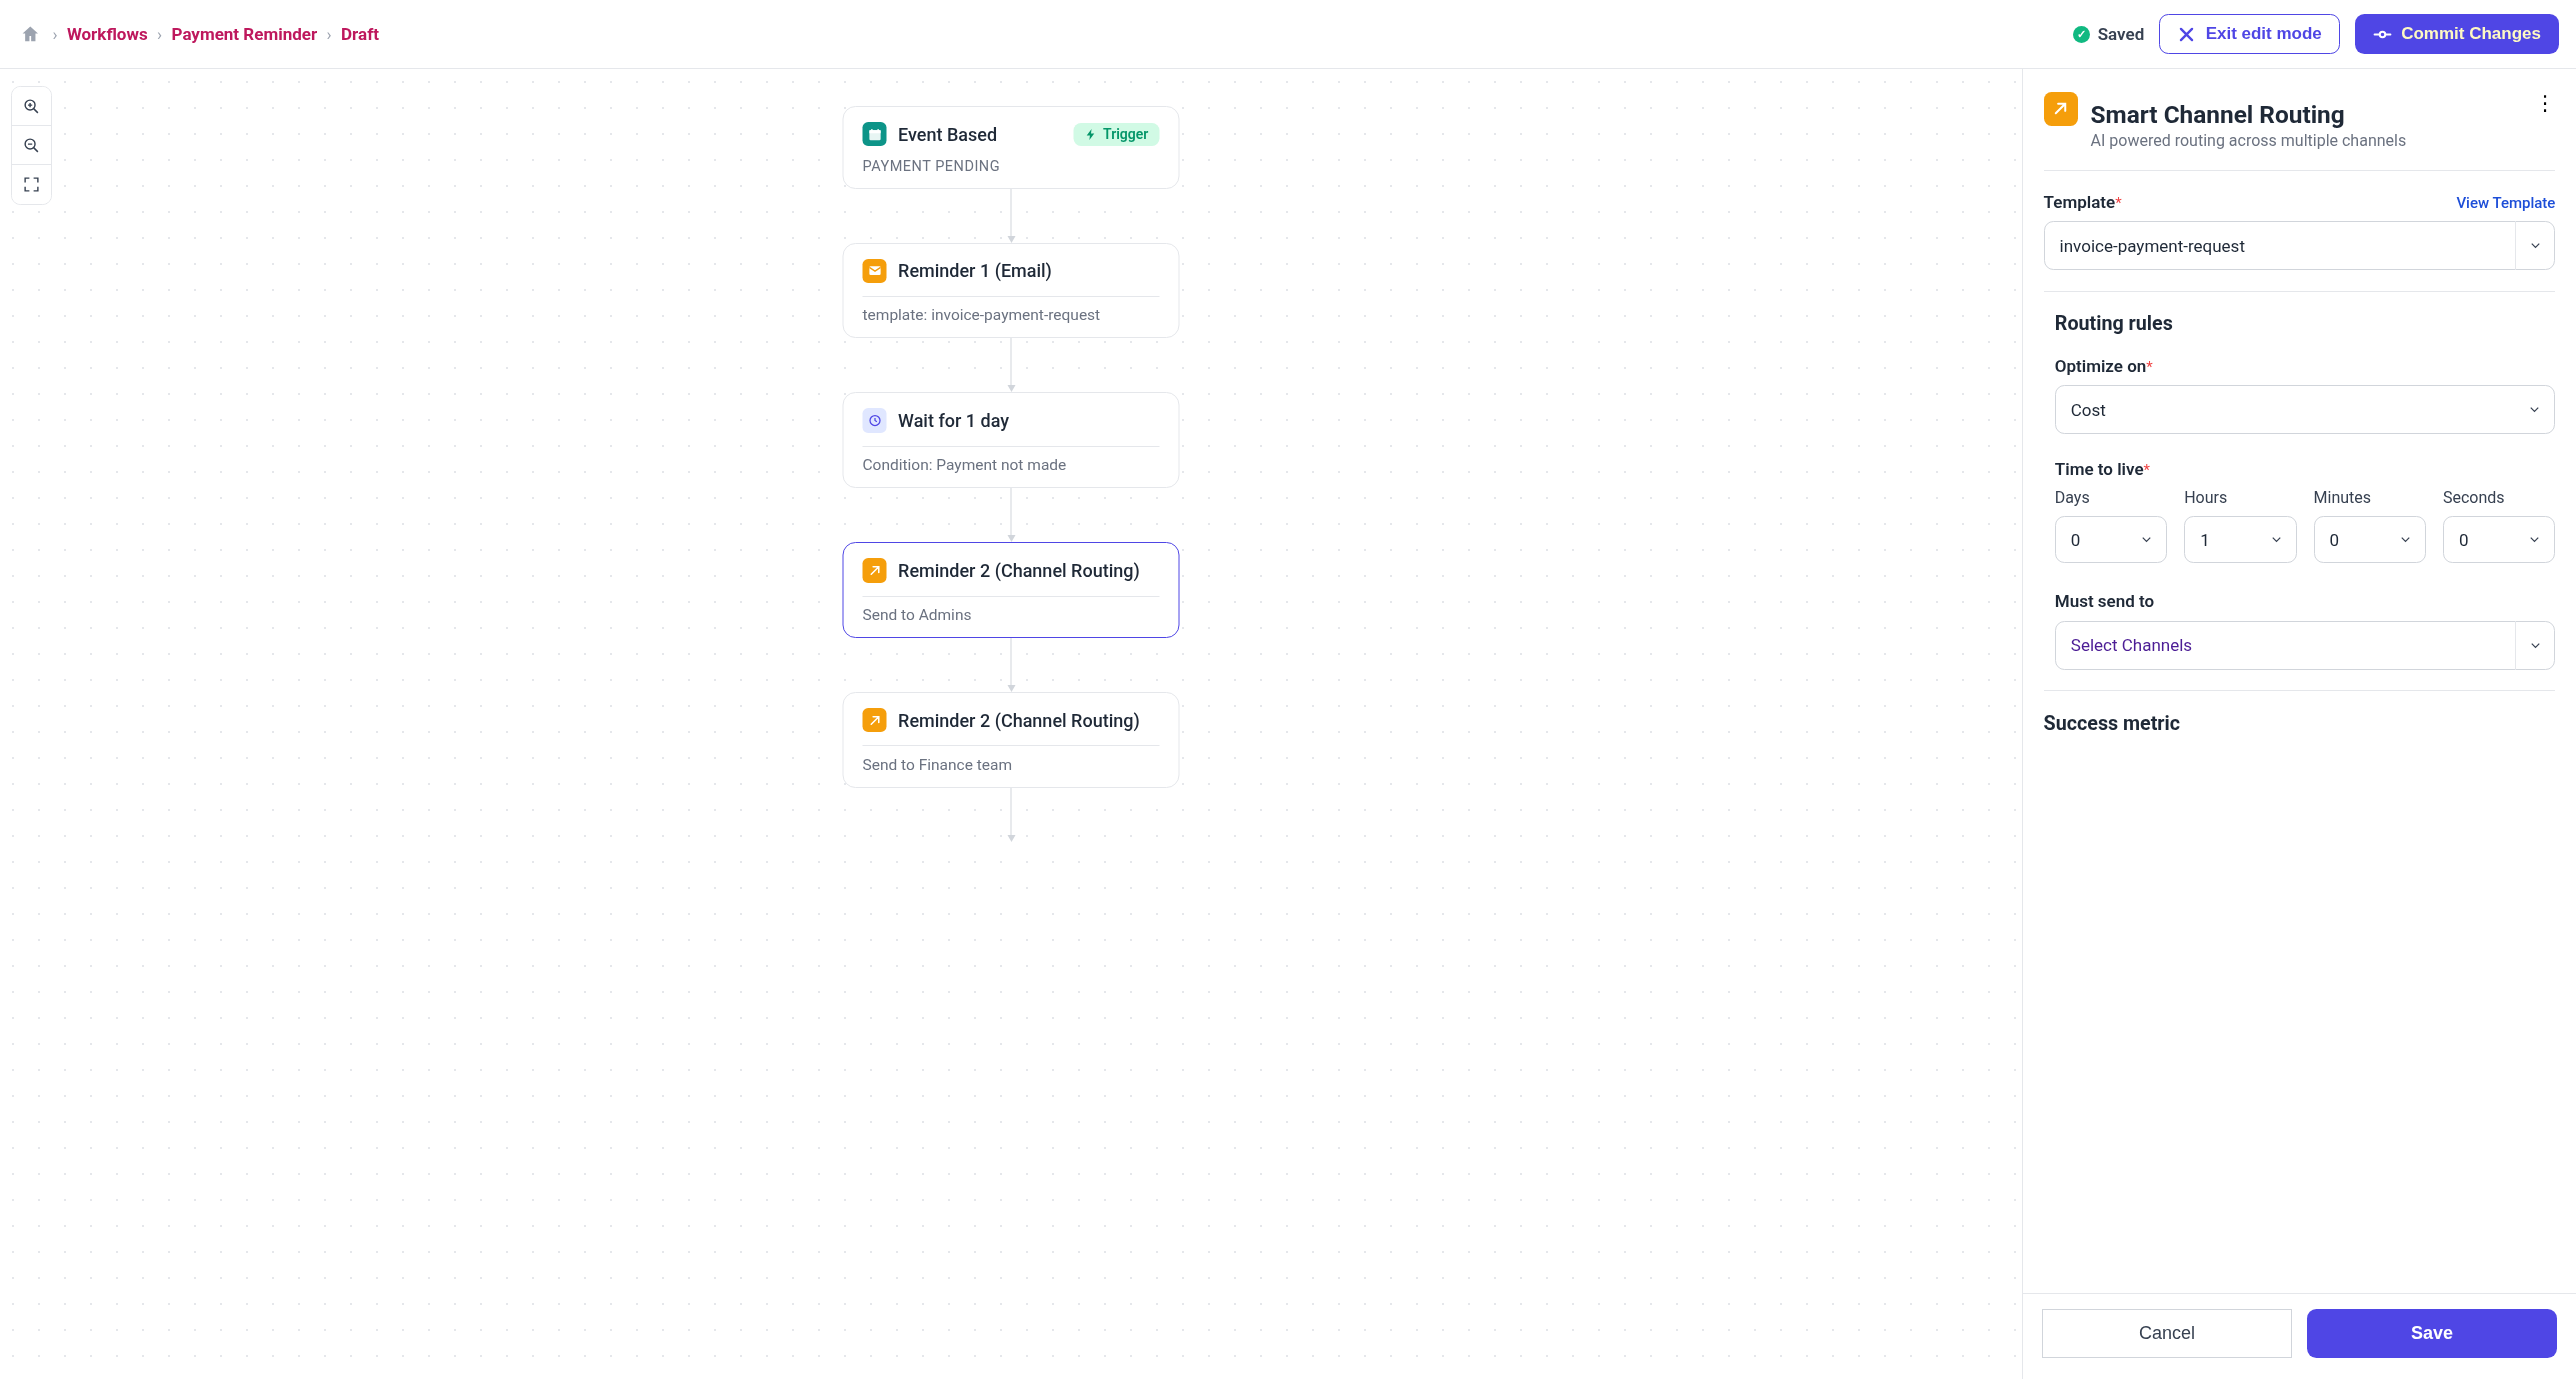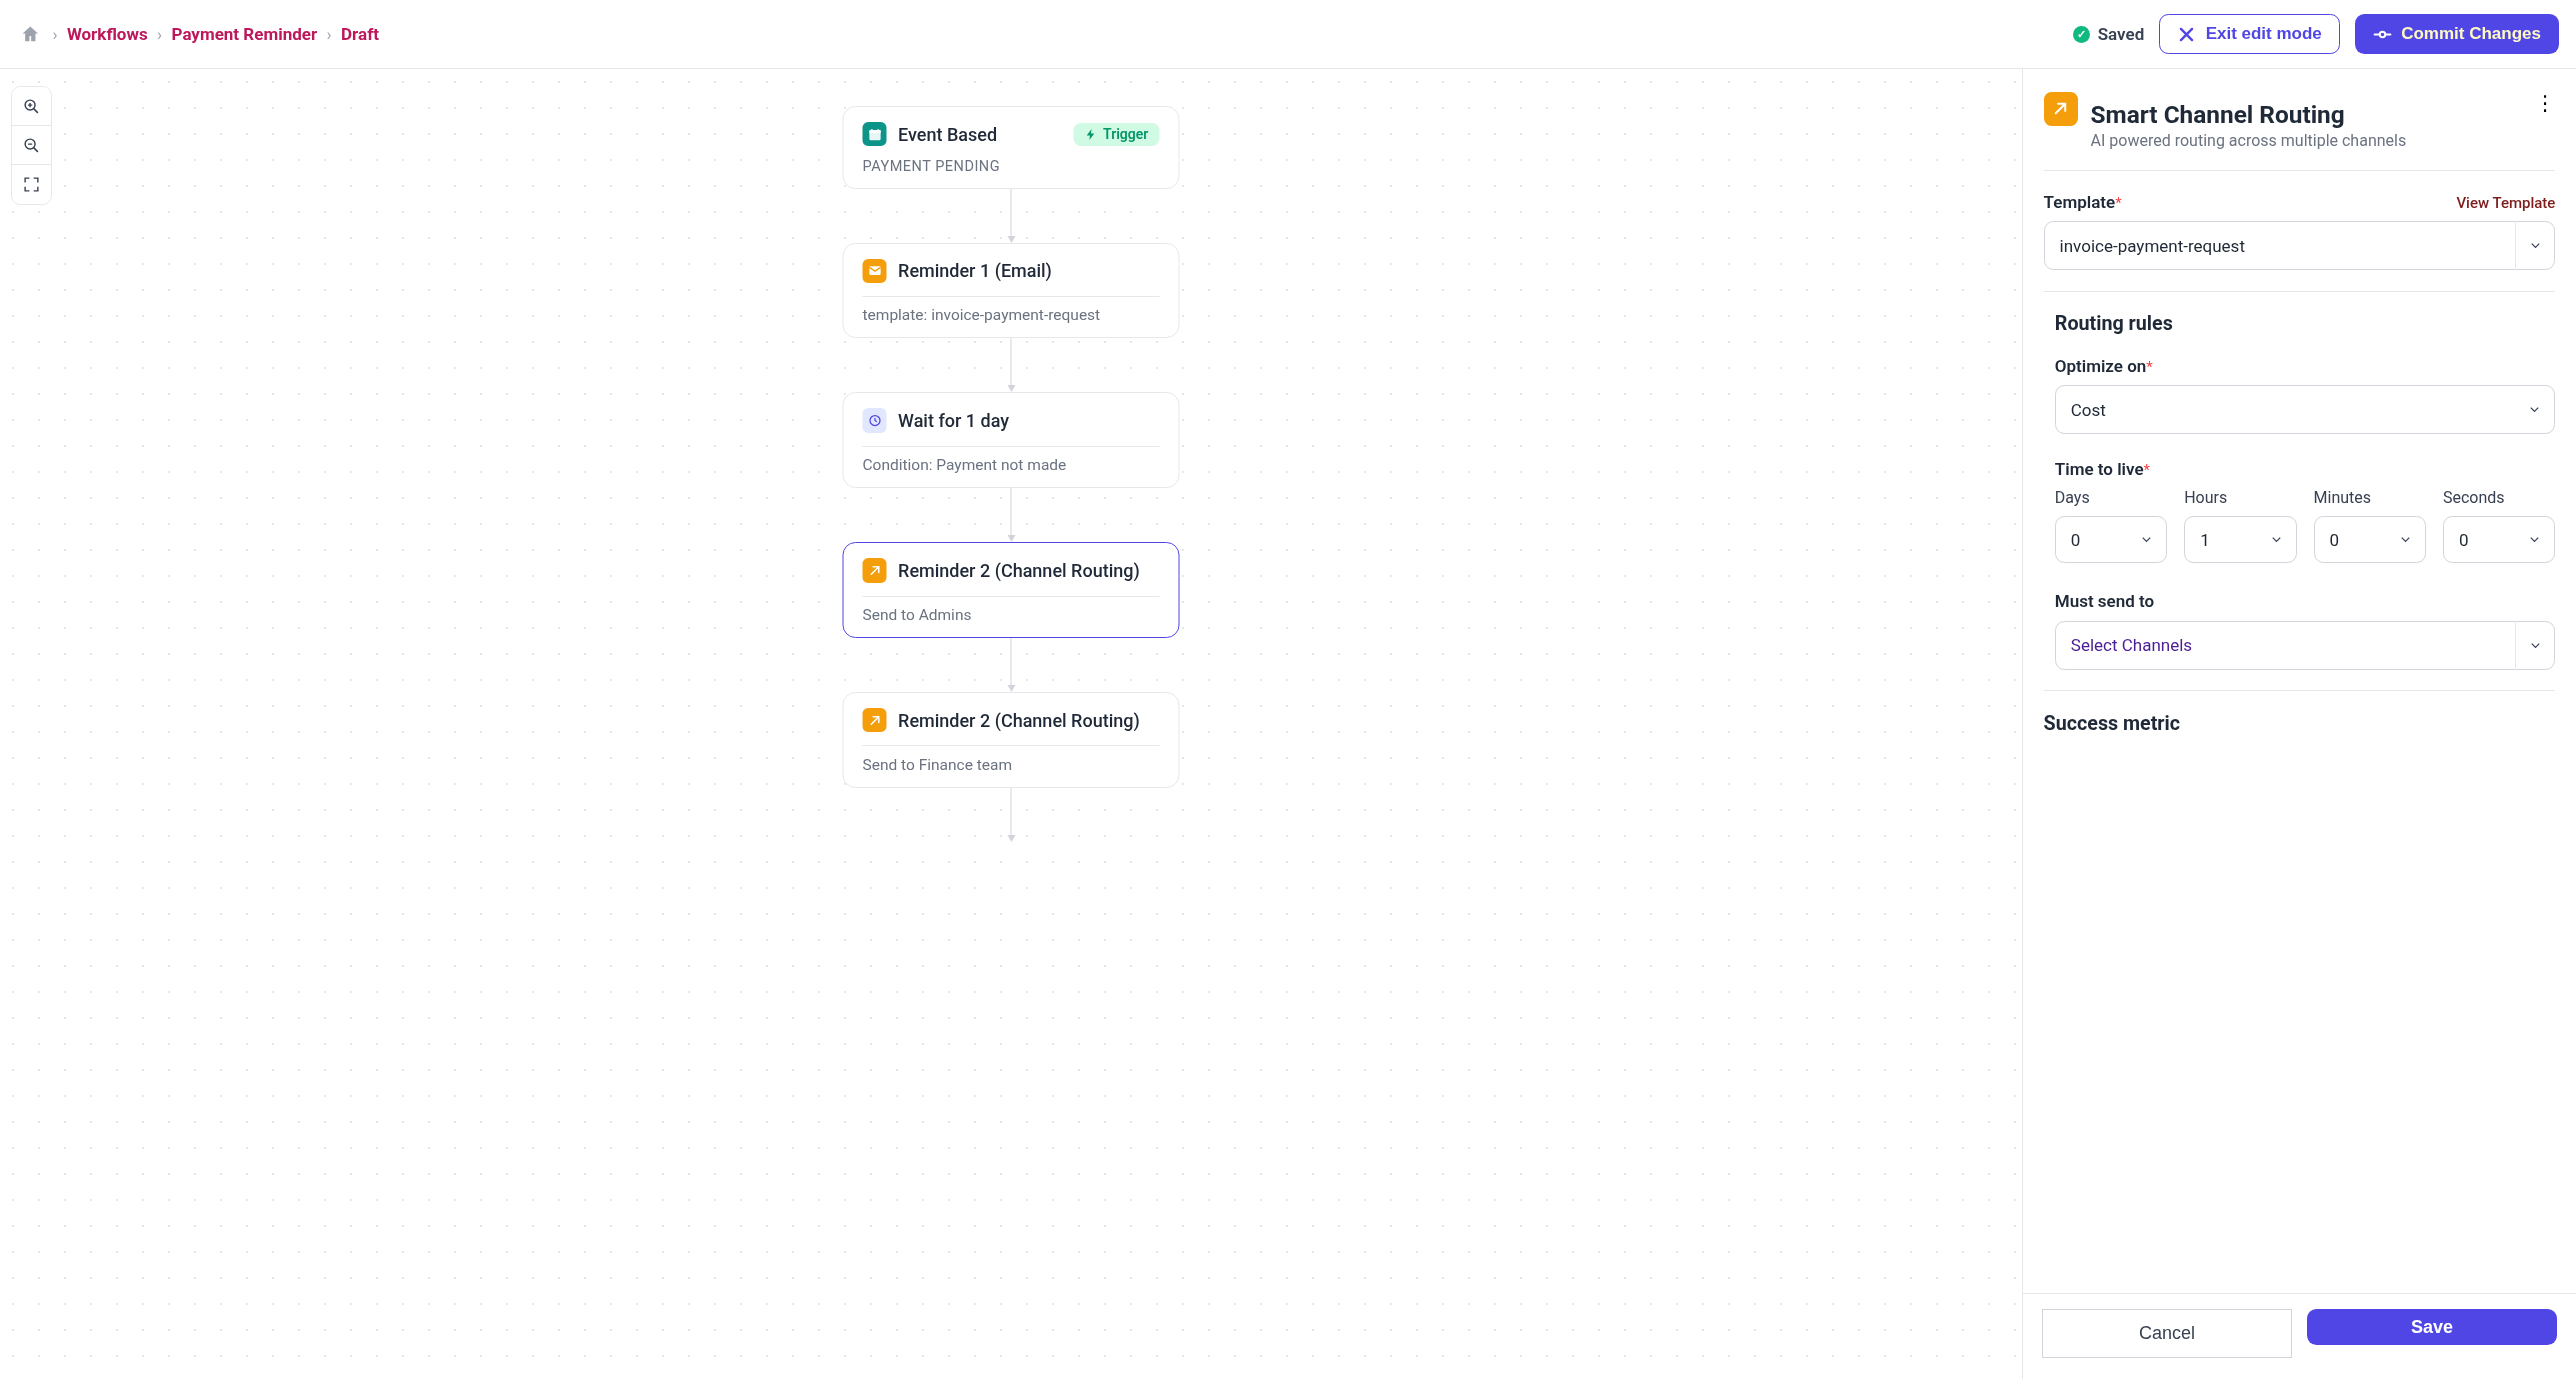--- a/index.html
+++ b/index.html
@@ -62,37 +62,37 @@
   .side-head-icon { width:34px; height:34px; border-radius:7.5px; background:#f59e0b; display:flex; align-items:center; justify-content:center; flex-shrink:0; }
   .side-head-icon svg { width:19px; height:19px; fill:#fff; }
   .side-title { font-size:24.4px; font-weight:700;margin-top:8px; }
   .side-sub { color:#6b7280; font-size:16px; margin-top:2px; }
   .side-menu { margin-left:auto; color:#000; cursor:pointer; font-size:20.6px; line-height:1; padding-top:1.9px;}
   hr.sep { border:none; border-top:0.9px solid #e5e7eb; margin:20.6px 0; }
 
   .field-row { display:flex; align-items:baseline; justify-content:space-between; }
   .label { font-size:17px; font-weight:600; color:#1f2937; }
   .req { color:#ef4444; }
-  .link { color:#7f1d1d; font-size:15px; font-weight:500; cursor:pointer; }
+  .link { color:#1d4ed8; font-size:15px; font-weight:500; cursor:pointer; }
   .select { margin-top:9.4px; border:0.9px solid #d1d5db; border-radius:9.4px; height:49px; display:flex; align-items:center; padding:0 15px; justify-content:space-between; font-size:17px; color:#1f2937; cursor:pointer; background:#fff; }
   .select .chev-box { width:39px; height:49px; margin-right:-15px; border-left:0.9px solid #e5e7eb; display:flex; align-items:center; justify-content:center; }
   .select.plain .chev-box { border-left:none; }
   .select.placeholder { color:#4c1d95; }
   .select.placeholder .chev-box { border-left:0.9px solid #e5e7eb; }
 
   .section-h { font-size:19.7px; font-weight:700; margin-top:5.6px; margin-bottom:20.6px; }
   .panel-block { padding-left:11.2px; }
 
   .ttl-grid { display:grid; grid-template-columns:repeat(4,1fr); gap:17px; margin-top:9.4px; }
   .ttl-col .ttl-label { font-size:16px; color:#374151; margin-bottom:7.5px; }
   .ttl-col .select { height:47px; }
 
   .side-footer { border-top:0.9px solid #e5e7eb; padding:15px 19px 20.6px; display:grid; grid-template-columns:1fr 1fr; gap:15px; }
   .btn-cancel { border:0.9px solid #d1d5db; background:#fff; color:#374151; font-weight:500; border-radius:0; height:49px; font-size:18px; cursor:pointer; }
-  .btn-save { background:#4f46e5; color:#fff; border:none; border-radius:9.4px; height:36px; font-size:18px; font-weight:600; cursor:pointer; }
+  .btn-save { background:#4f46e5; color:#fff; border:none; border-radius:9.4px; height:49px; font-size:18px; font-weight:600; cursor:pointer; }
 
   .chev-down { width:15px; height:15px; }
 </style>
 </head>
 <body>
 
 <div class="header">
   <div class="breadcrumbs">
     <span class="crumb-home">
       <svg viewBox="0 0 24 24">

